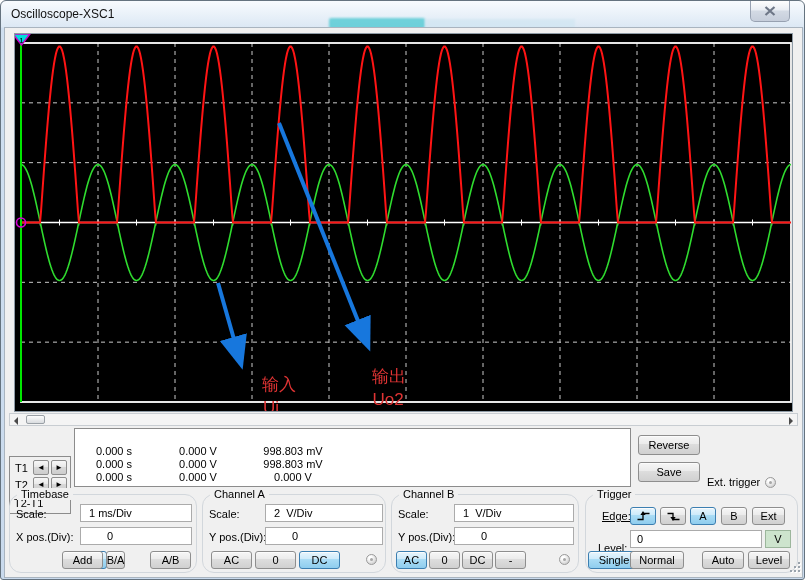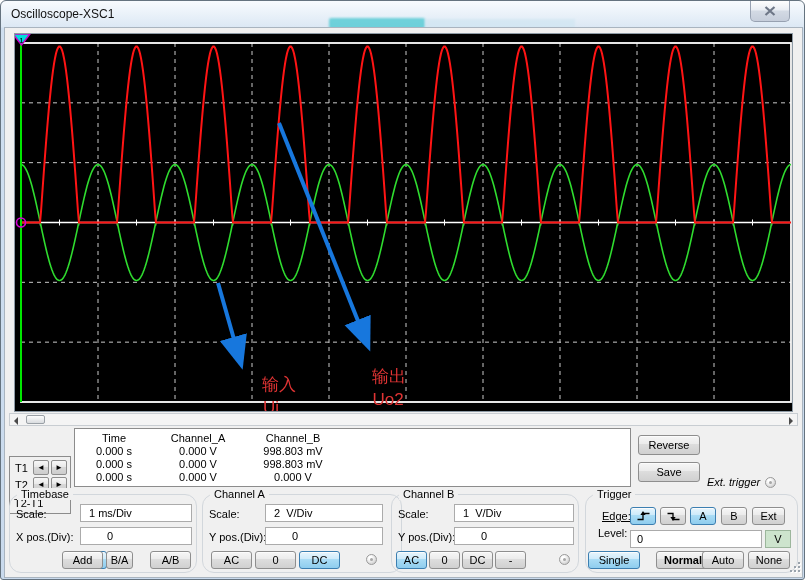--- a/index.html
+++ b/index.html
@@ -34,21 +34,21 @@
   .rtable .c1{width:78px;text-align:center;}
   .rtable .c2{width:90px;text-align:center;}
   .rtable .c3{width:100px;text-align:center;}
   .btn{border:1px solid #8e8e8e;border-radius:3px;font-size:11px;color:#000;
        background:linear-gradient(#f6f6f6,#ebebeb 45%,#dddddd 46%,#d0d0d0);
        box-shadow:inset 0 1px 0 #fcfcfc;display:flex;align-items:center;justify-content:center;cursor:pointer;}
   .btn.sel{border-color:#3c7fb1;background:linear-gradient(#e7f5fd,#cdeafa 45%,#aadcf5 46%,#8fcdee);}
   .pbtn{position:absolute;height:18px;top:56px;}
   .b-reverse{position:absolute;left:637px;top:434px;width:62px;height:20px;}
   .b-save{position:absolute;left:637px;top:461px;width:62px;height:20px;}
-  .extlbl{position:absolute;left:706px;top:475px;font-size:11px;color:#000;font-style:italic;}
+  .extlbl{position:absolute;left:706px;top:475px;font-size:11px;color:#000;}
   .ind{position:absolute;width:11px;height:11px;border-radius:50%;border:1px solid #9a9a9a;
        background:radial-gradient(circle at 35% 30%,#ffffff 15%,#e3e3e3 55%,#bdbdbd);}
   .ind::after{content:"";position:absolute;left:3px;top:3px;width:3px;height:3px;border-radius:50%;background:#a7a7a7;}
   .group{position:absolute;top:493px;height:79px;border:1px solid #d2d7dc;border-radius:12px;font-size:11px;color:#000;}
   .gtitle{position:absolute;top:-7px;left:7px;background:#f0f0f0;padding:0 4px;}
   .lbl{position:absolute;color:#000;}
   .field{position:absolute;height:18px;background:#fff;border:1px solid #ababab;display:flex;align-items:center;
          font-size:11px;color:#000;white-space:pre;}
   .field.scale{padding-left:8px;}
   .field.num{padding-left:26px;}
@@ -180,25 +180,20 @@
     <div class="tinybtn" style="left:23px;top:20px;">
         <span>◄</span>
       </div>
     <div class="tinybtn" style="left:41px;top:20px;">
         <span>►</span>
       </div>
     <span class="rowlbl" style="top:40px;left:4px;">T2-T1</span>
   </div>
 
   <div class="rtable">
-    <div class="trow" style="top:3px;">
-      <span class="c1">Time</span>
-      <span class="c2">Channel_A</span>
-      <span class="c3">Channel_B</span>
-    </div>
     <div class="trow" style="top:16px;">
       <span class="c1">0.000 s</span>
       <span class="c2">0.000 V</span>
       <span class="c3">998.803 mV</span>
     </div>
     <div class="trow" style="top:29px;">
       <span class="c1">0.000 s</span>
       <span class="c2">0.000 V</span>
       <span class="c3">998.803 mV</span>
     </div>
@@ -215,25 +210,25 @@
   <div class="ind" style="left:764px;top:476px;"></div>
 
   <div class="group" style="left:8px;width:188px;">
     <span class="gtitle">Timebase</span>
     <span class="lbl" style="left:6px;top:13px;">Scale:</span>
     <div class="field scale" style="left:70px;top:9px;width:112px;">1 ms/Div</div>
     <span class="lbl" style="left:6px;top:36px;">X pos.(Div):</span>
     <div class="field num" style="left:70px;top:32px;width:112px;">0</div>
     <div class="btn pbtn sel" style="left:8px;width:41px;margin-left:48px;">Y/T</div>
     <div class="btn pbtn" style="left:52px;width:41px;">Add</div>
-    <div class="btn pbtn" style="left:96px;width:27px;">B/A</div>
+    <div class="btn pbtn" style="left:96px;width:19px;">B/A</div>
     <div class="btn pbtn" style="left:140px;width:41px;">A/B</div>
   </div>
 
-  <div class="group" style="left:201px;width:200px;">
+  <div class="group" style="left:201px;width:184px;">
     <span class="gtitle">Channel A</span>
     <span class="lbl" style="left:6px;top:13px;">Scale:</span>
     <div class="field scale" style="left:62px;top:9px;width:118px;">2  V/Div</div>
     <span class="lbl" style="left:6px;top:36px;">Y pos.(Div):</span>
     <div class="field num" style="left:62px;top:32px;width:118px;">0</div>
     <div class="btn pbtn" style="left:8px;width:41px;">AC</div>
     <div class="btn pbtn" style="left:52px;width:41px;">0</div>
     <div class="btn pbtn sel" style="left:96px;width:41px;">DC</div>
     <div class="ind" style="left:163px;top:59px;"></div>
   </div>
@@ -262,27 +257,27 @@
     </div>
     <div class="btn" style="position:absolute;left:74px;top:12px;width:26px;height:18px;">
       <svg width="15" height="12" viewBox="0 0 15 12">
         <path d="M1.5 3.5 H7 V9.5 H13.5" stroke="#000" stroke-width="1.3" fill="none"></path>
         <path d="M7 11 L4.4 7 H9.6 Z" fill="#000"></path>
       </svg>
     </div>
     <div class="btn sel" style="position:absolute;left:104px;top:12px;width:26px;height:18px;">A</div>
     <div class="btn" style="position:absolute;left:135px;top:12px;width:26px;height:18px;">B</div>
     <div class="btn" style="position:absolute;left:166px;top:12px;width:33px;height:18px;">Ext</div>
-    <span class="lbl" style="left:6px;top:32px;padding-left:6px;">Level:</span>
+    <span class="lbl" style="left:6px;top:47px;padding-left:6px;">Level:</span>
     <div class="field" style="left:44px;top:35px;width:132px;padding-left:6px;">0</div>
     <div class="unitbox" style="left:179px;top:35px;">V</div>
     <div class="btn pbtn sel" style="left:2px;width:52px;">Single</div>
-    <div class="btn pbtn" style="left:70px;width:54px;font-weight:bold;">Normal</div>
+    <div class="btn pbtn" style="left:44px;width:54px;">Normal</div>
     <div class="btn pbtn" style="left:116px;width:42px;">Auto</div>
-    <div class="btn pbtn" style="left:162px;width:42px;">None</div>
+    <div class="btn pbtn" style="left:162px;width:42px;">Level</div>
   </div>
 
   <div class="grip">
       <i></i>
       <i></i>
       <i></i>
       <i></i>
       <i></i>
       <i></i>
     </div>

